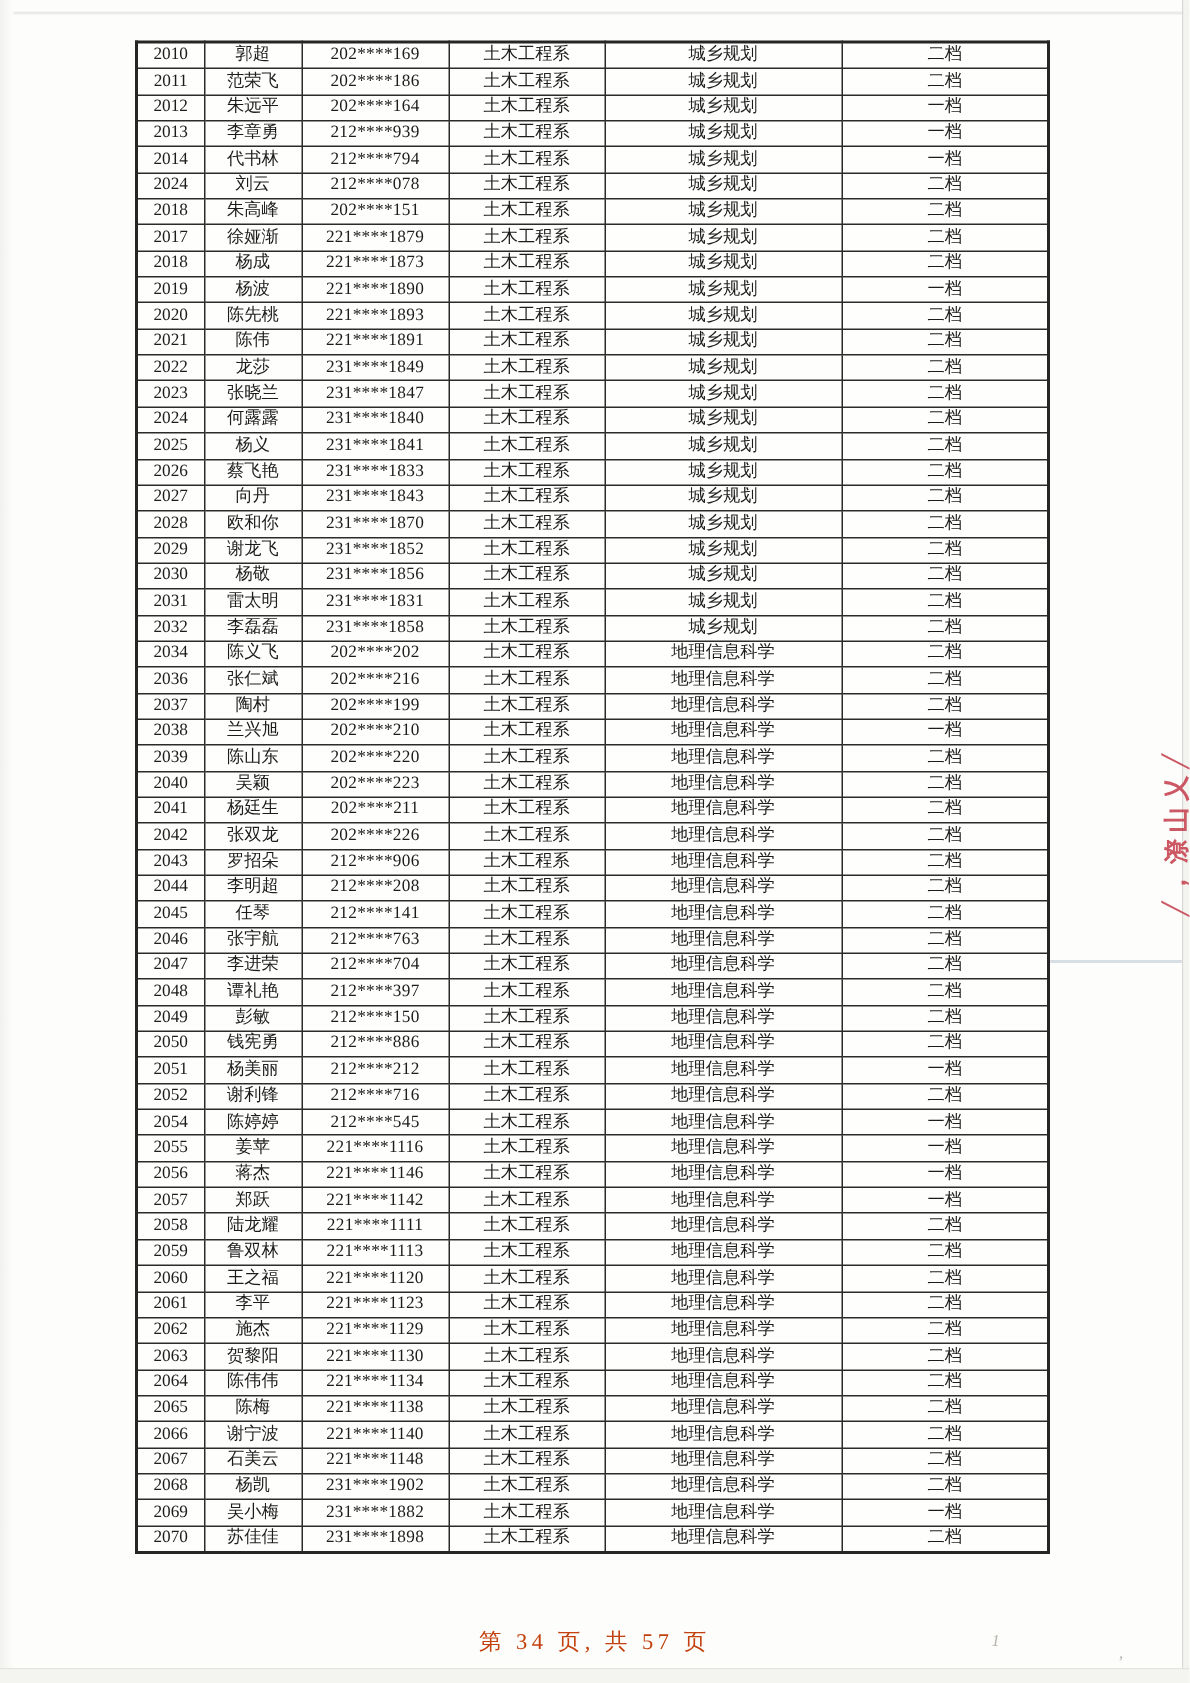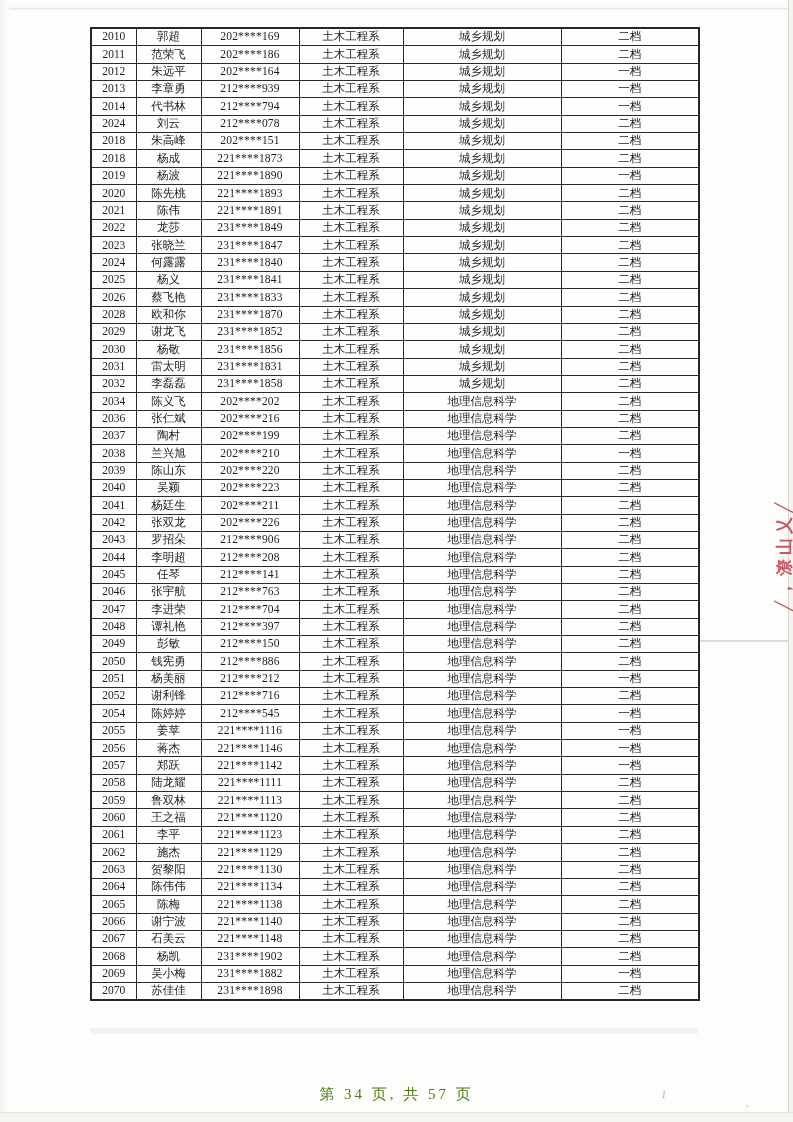--- a/index.html
+++ b/index.html
@@ -36,21 +36,21 @@
     white-space:nowrap;overflow:hidden;
     color:#1c1c1c;
   }
   table.roster td.c-id{letter-spacing:.2px;}
 
   
   .band{position:absolute;pointer-events:none;background:rgba(173,196,214,0.16);}
 
   .footer{
     position:absolute;left:0;top:1085px;width:100%;
-    text-align:center;font-size:15px;letter-spacing:3px;color:#4d7c0f;
+    text-align:center;font-size:15px;letter-spacing:3px;color:#c2410c;
   }
 
   .stamp{
     position:absolute;left:712px;top:546px;width:140px;height:18px;
     transform:rotate(-90deg);
     font-size:17px;font-weight:bold;letter-spacing:4px;
     opacity:.88;white-space:nowrap;text-align:center;
   }
   .pencil-mark{
     position:absolute;color:#b7b2ac;font-size:11px;font-style:italic;
@@ -139,20 +139,28 @@
         </tr>
         <tr>
           <td>2018</td>
           <td>朱高峰</td>
           <td class="c-id">202****151</td>
           <td>土木工程系</td>
           <td>城乡规划</td>
           <td>二档</td>
         </tr>
         <tr>
+          <td>2017</td>
+          <td>徐娅渐</td>
+          <td class="c-id">221****1879</td>
+          <td>土木工程系</td>
+          <td>城乡规划</td>
+          <td>二档</td>
+        </tr>
+        <tr>
           <td>2018</td>
           <td>杨成</td>
           <td class="c-id">221****1873</td>
           <td>土木工程系</td>
           <td>城乡规划</td>
           <td>二档</td>
         </tr>
         <tr>
           <td>2019</td>
           <td>杨波</td>
@@ -211,20 +219,28 @@
         </tr>
         <tr>
           <td>2026</td>
           <td>蔡飞艳</td>
           <td class="c-id">231****1833</td>
           <td>土木工程系</td>
           <td>城乡规划</td>
           <td>二档</td>
         </tr>
         <tr>
+          <td>2027</td>
+          <td>向丹</td>
+          <td class="c-id">231****1843</td>
+          <td>土木工程系</td>
+          <td>城乡规划</td>
+          <td>二档</td>
+        </tr>
+        <tr>
           <td>2028</td>
           <td>欧和你</td>
           <td class="c-id">231****1870</td>
           <td>土木工程系</td>
           <td>城乡规划</td>
           <td>二档</td>
         </tr>
         <tr>
           <td>2029</td>
           <td>谢龙飞</td>

